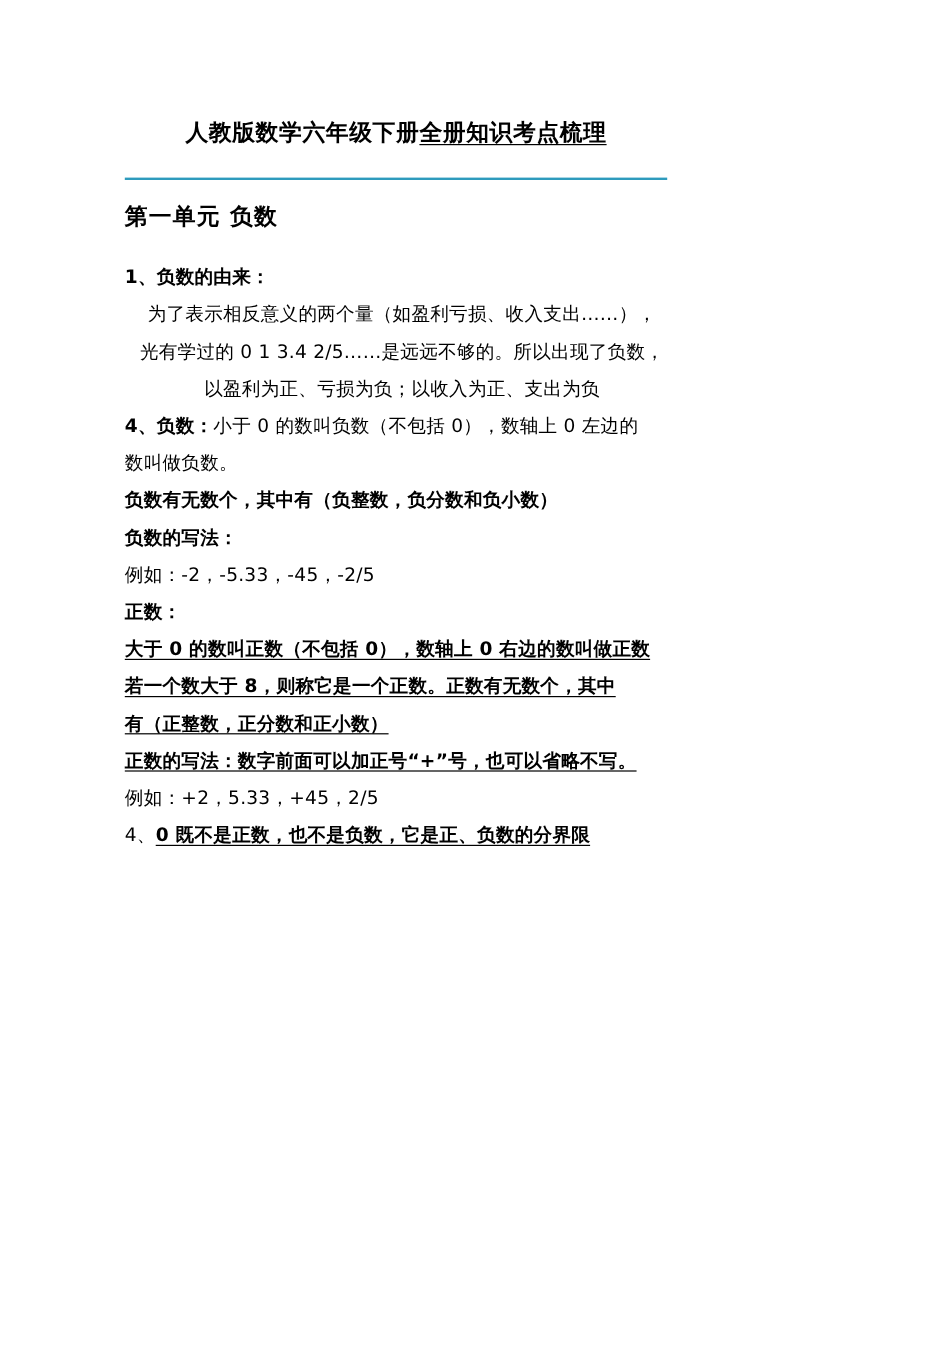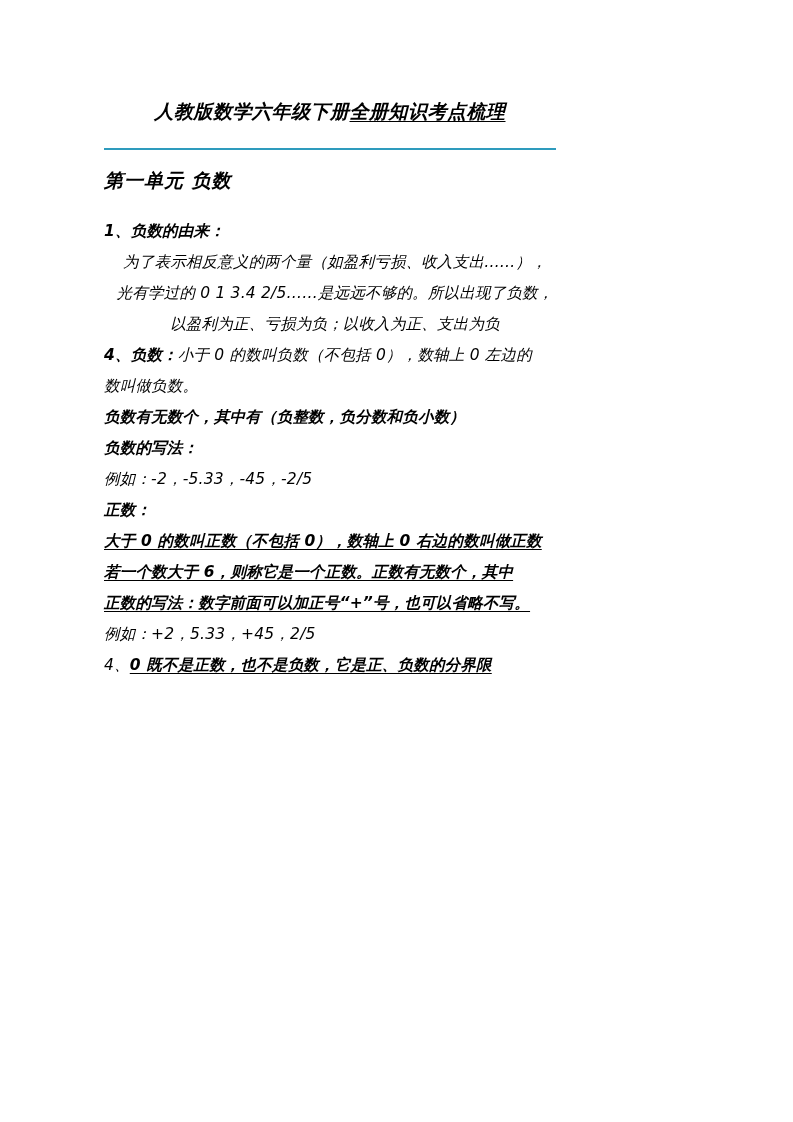--- a/index.html
+++ b/index.html
@@ -14,21 +14,20 @@
     color: #000000;
     position: relative;
     overflow: hidden;
   }
   .page {
     width: 660px;
     height: 1122px;
     box-sizing: border-box;
     padding: 96px 104px 16px 104px;
     position: relative;
-    font-style: italic;
   }
   .doc-title {
     text-align: center;
     font-size: 19px;
     font-weight: bold;
     letter-spacing: 0.5px;
     margin: 0 0 4px 0;
     line-height: 1.6;
   }
   .doc-title .underlined {
@@ -91,19 +90,20 @@
 
   <p class="para block"><span class="inline-bold">4、负数：</span><span>小于 0 的数叫负数（不包括 0），数轴上 0 左边的</span></p>
   <p class="para block">数叫做负数。</p>
 
   <p class="para bold block">负数有无数个，其中有（负整数，负分数和负小数）</p>
   <p class="para bold block">负数的写法：</p>
   <p class="para block">例如：-2，-5.33，-45，-2/5</p>
 
   <p class="para bold block">正数：</p>
   <p class="para bold block"><span class="u">大于 0 的数叫正数（不包括 0），数轴上 0 右边的数叫做正数</span></p>
-  <p class="para bold block"><span class="u">若一个数大于 6，则称它是一个正数。正数有无数个，其中</span></p>
+  <p class="para bold block"><span class="u">若一个数大于 8，则称它是一个正数。正数有无数个，其中</span></p>
+  <p class="para bold block"><span class="u">有（正整数，正分数和正小数）</span></p>
   <p class="para bold block"><span class="u">正数的写法：数字前面可以加正号“+”号，也可以省略不写。</span></p>
   <p class="para block">例如：+2，5.33，+45，2/5</p>
 
   <p class="para block"><span>4、</span><span class="u inline-bold">0 既不是正数，也不是负数，它是正、负数的分界限</span></p>
 
 </div>
 
 </body></html>

